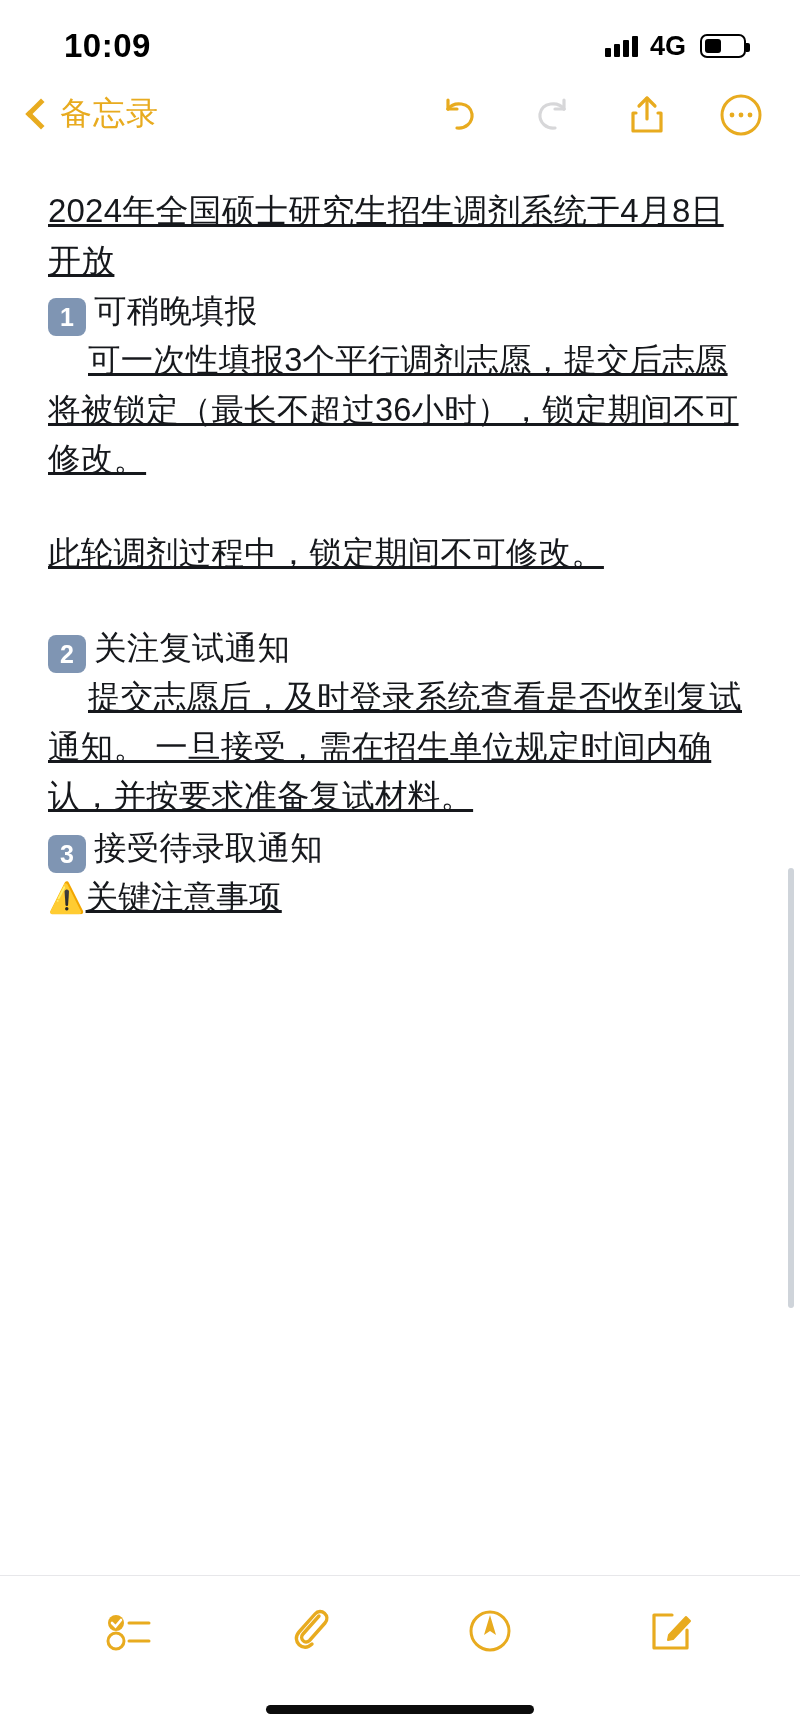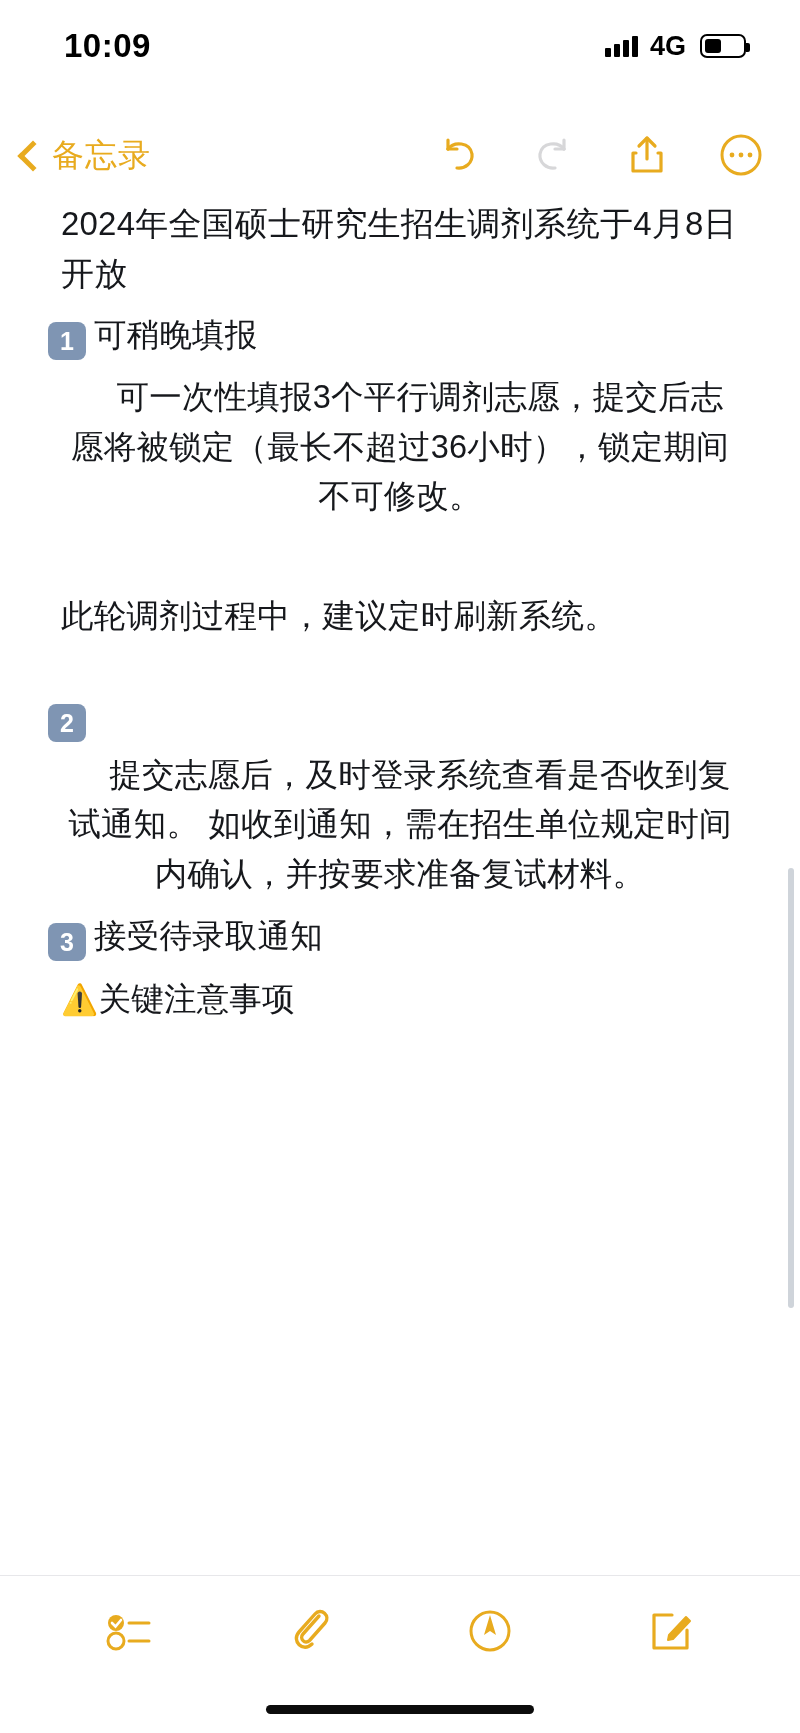--- a/index.html
+++ b/index.html
@@ -82,22 +82,22 @@
     height: 100%;
     width: 45%;
     background: #000;
     border-radius: 3px;
   }
 
   
   .navbar {
     flex: 0 0 86px;
     display: flex;
-    align-items: flex-end;
-    padding: 0 42px 0 16px;
+    align-items: flex-start;
+    padding: 0 42px 0 24px;
     position: relative;
   }
   .nav-back {
     display: flex;
     align-items: center;
     gap: 8px;
     color: #f0b429;
   }
   .chev {
     width: 22px; height: 22px;
@@ -131,28 +131,28 @@
   .note {
     flex: 1 1 auto;
     padding: 8px 48px 0 48px;
     color: #16181c;
     font-size: 32.5px;
     line-height: 1.52;
     letter-spacing: 0.2px;
     position: relative;
     overflow: hidden;
   }
-  .note p { margin: 13px; }
+  .note p { margin: 0; text-decoration: underline; }
   .title {
     font-size: 33px;
     line-height: 1.5;
     margin-bottom: 2px;
   }
   .blank { height: 44px; }
-  .indent { text-indent: 40px; text-align: center; }
+  .indent { text-indent: 40px; }
   .step {
     display: flex;
     align-items: baseline;
     gap: 8px;
     margin-top: 2px;
   }
   .numbox {
     display: inline-flex;
     align-items: center;
     justify-content: center;
@@ -273,29 +273,30 @@
     <div class="step">
       <span class="numbox">1</span>
       <span>可稍晚填报</span>
     </div>
 
     <p class="indent">可一次性填报3个平行调剂志愿，提交后志愿将被锁定（最长不超过36小时），锁定期间不可修改。</p>
 
 
     <div class="blank"></div>
 
-    <p>此轮调剂过程中，建议定时刷新系统。</p>
+    <p>此轮调剂过程中，锁定期间不可修改。</p>
 
     <div class="blank"></div>
 
     <div class="step">
       <span class="numbox">2</span>
-    </div>
-
-    <p class="indent">提交志愿后，及时登录系统查看是否收到复试通知。 如收到通知，需在招生单位规定时间内确认，并按要求准备复试材料。</p>
+      <span>关注复试通知</span>
+    </div>
+
+    <p class="indent">提交志愿后，及时登录系统查看是否收到复试通知。 一旦接受，需在招生单位规定时间内确认，并按要求准备复试材料。</p>
 
     <div class="step">
       <span class="numbox">3</span>
       <span>接受待录取通知</span>
     </div>
 
 
     <p>
       <span class="emoji row-emoji">⚠️</span><span>关键注意事项</span>
     </p>

